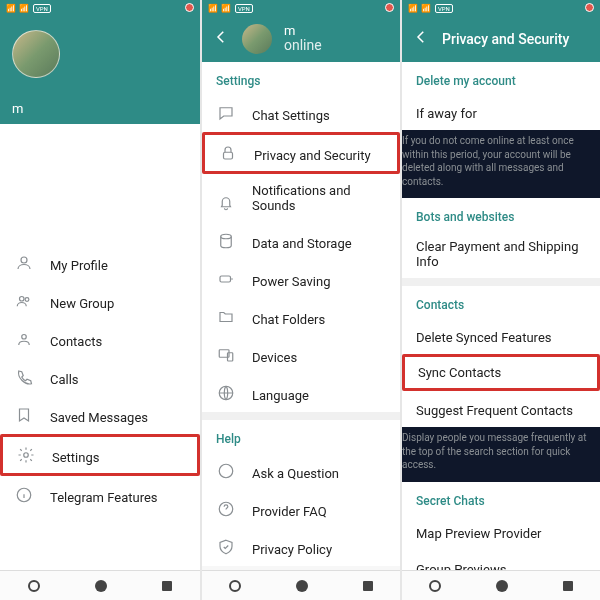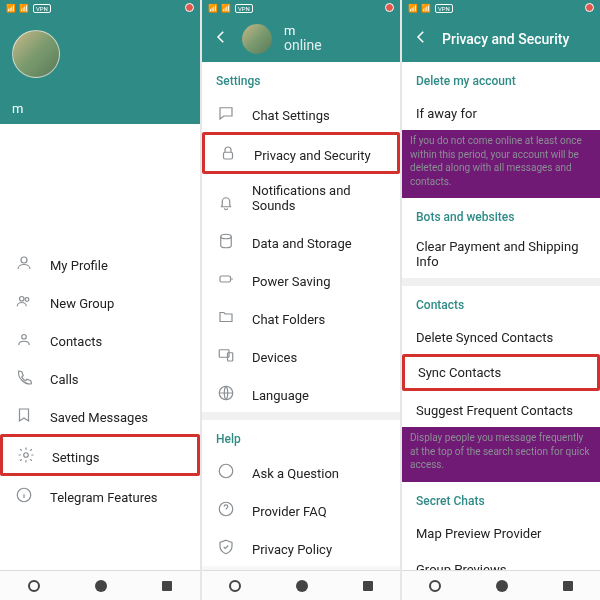--- a/index.html
+++ b/index.html
@@ -109,23 +109,23 @@
   .row .ic {
     width: 20px; height: 20px;
     flex-shrink: 0;
     display: flex; align-items:center; justify-content:center;
   }
   .row .ic svg { width:18px; height:18px; fill:none; stroke:#8a8f93; stroke-width:1.6; }
   .row.noicon { padding-left: 14px; }
   .desc {
     font-size: 10px;
     color: #8a8f93;
-    padding: 4px 8px 10px;
+    padding: 4px 0 10px;
     line-height: 1.35;
-    background:#701a75;
+    background:#0f172a;
   }
   .spacer-grey { height: 8px; background:#f0f0f0; }
 
   .highlight {
     border: 2px solid #d3312d;
     box-shadow: 0 0 0 1px #d3312d inset;
     border-radius: 2px;
   }
 
   .footer-text {
@@ -391,21 +391,21 @@
     <div class="desc">If you do not come online at least once within this period, your account will be deleted along with all messages and contacts.</div>
 
     <div class="section-title">Bots and websites</div>
     <div class="row noicon">
         <span>Clear Payment and Shipping Info</span>
       </div>
     <div class="spacer-grey"></div>
 
     <div class="section-title">Contacts</div>
     <div class="row noicon">
-        <span>Delete Synced Contacts</span>
+        <span>Delete Synced Features</span>
       </div>
     <div class="row noicon highlight">
         <span>Sync Contacts</span>
       </div>
     <div class="row noicon">
         <span>Suggest Frequent Contacts</span>
       </div>
     <div class="desc">Display people you message frequently at the top of the search section for quick access.</div>
 
     <div class="section-title">Secret Chats</div>

